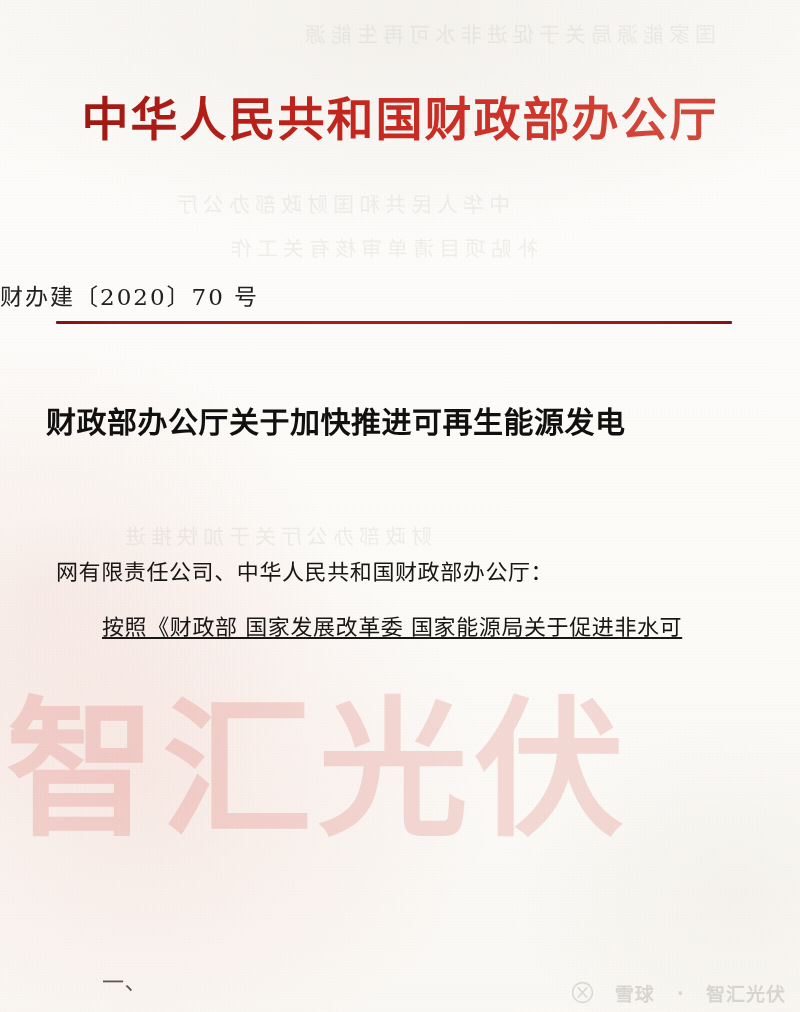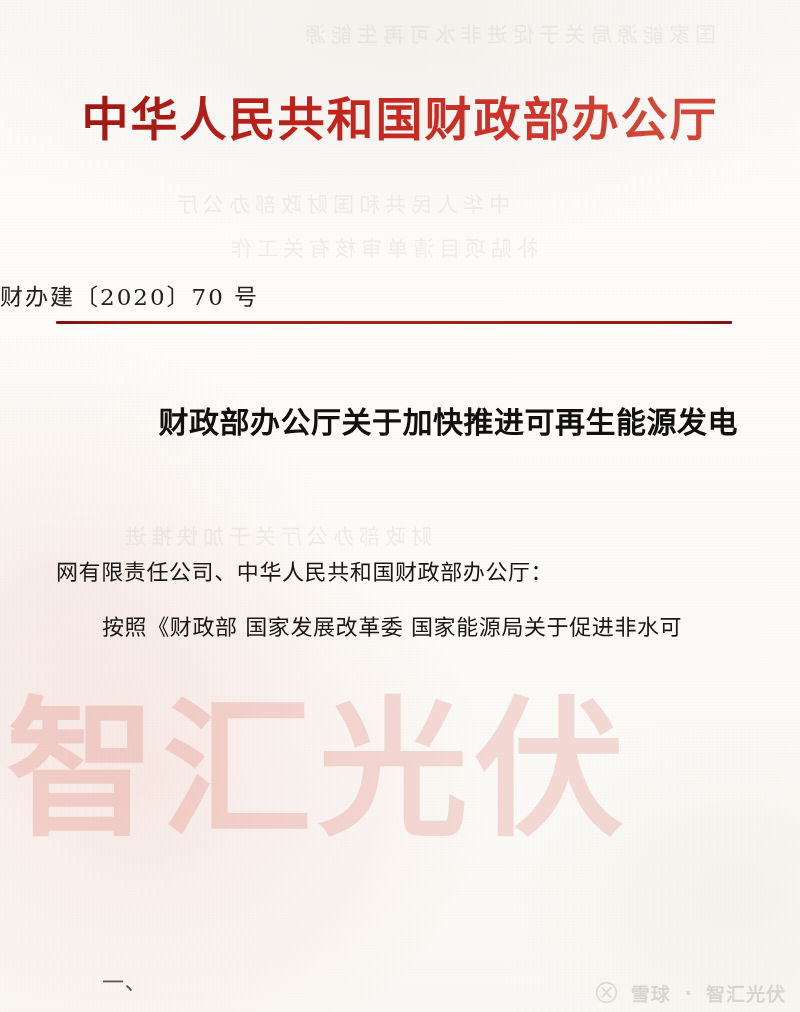--- a/index.html
+++ b/index.html
@@ -122,24 +122,24 @@
     top: 321px;
     width: 676px;
     height: 3px;
     background: linear-gradient(90deg, #7e1310 0%, #9c1c18 10%, #a81f19 50%, #9a1b16 88%, #801311 100%);
     border-radius: 1px;
   }
 
   
   #doc-title {
     position: absolute;
-    left: 78px;
+    left: 46px;
     right: 62px;
     top: 398px;
-    text-align: right;
+    text-align: left;
     font-family: "DejaVu Serif", "Liberation Serif", serif;
     font-weight: 700;
     font-size: 30px;
     line-height: 49px;
     letter-spacing: 0.5px;
     color: #111010;
   }
   #doc-title .tline { display: block; white-space: nowrap; }
 
   
@@ -151,21 +151,21 @@
     font-family: "DejaVu Serif", "Liberation Serif", serif;
     font-size: 22px;
     line-height: 55px;
     letter-spacing: 0.6px;
     color: #181716;
   }
   #doc-body .bline {
     display: block;
     white-space: nowrap;
   }
-  #doc-body .indent { padding-left: 46px; }
+  #doc-body .indent { padding-left: 46px; text-decoration: underline; }
 
   
   #next-section {
     position: absolute;
     left: 56px;
     width: 688px;
     top: 955px;
     font-family: "DejaVu Serif", "Liberation Serif", serif;
     font-size: 22px;
     line-height: 55px;
@@ -175,21 +175,21 @@
     padding-left: 46px;
   }
 
   
   #overlay-watermark {
     position: absolute;
     right: 14px;
     bottom: 6px;
     display: flex;
     align-items: center;
-    gap: 13px;
+    gap: 21px;
     opacity: 0.50;
     pointer-events: none;
     user-select: none;
     margin-top: 19px;
   }
   #overlay-watermark .wm-logo {
     width: 23px;
     height: 23px;
     flex: 0 0 23px;
   }

